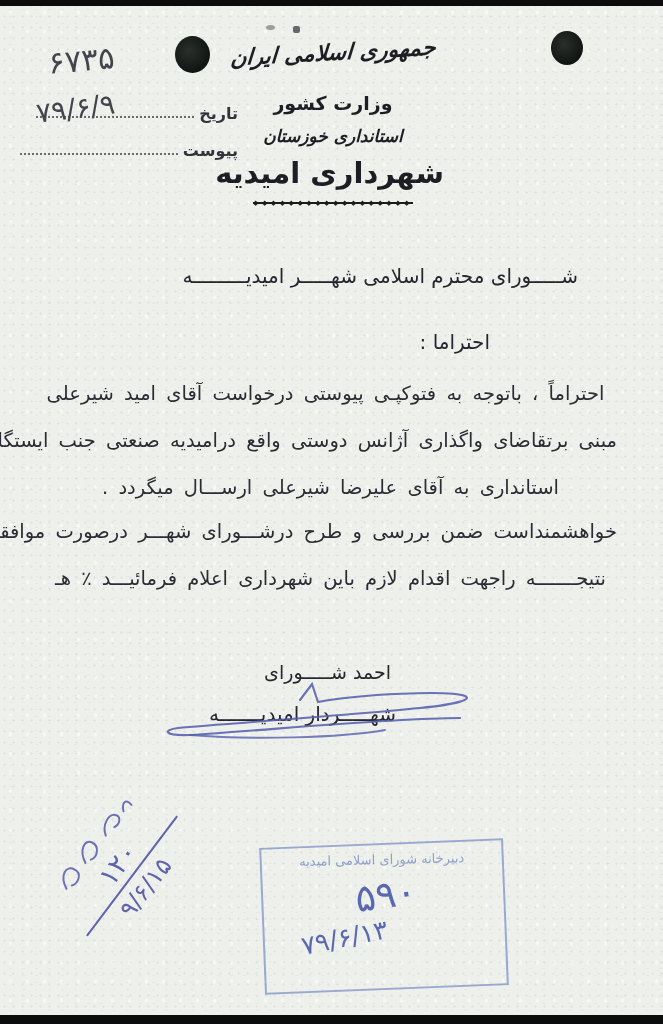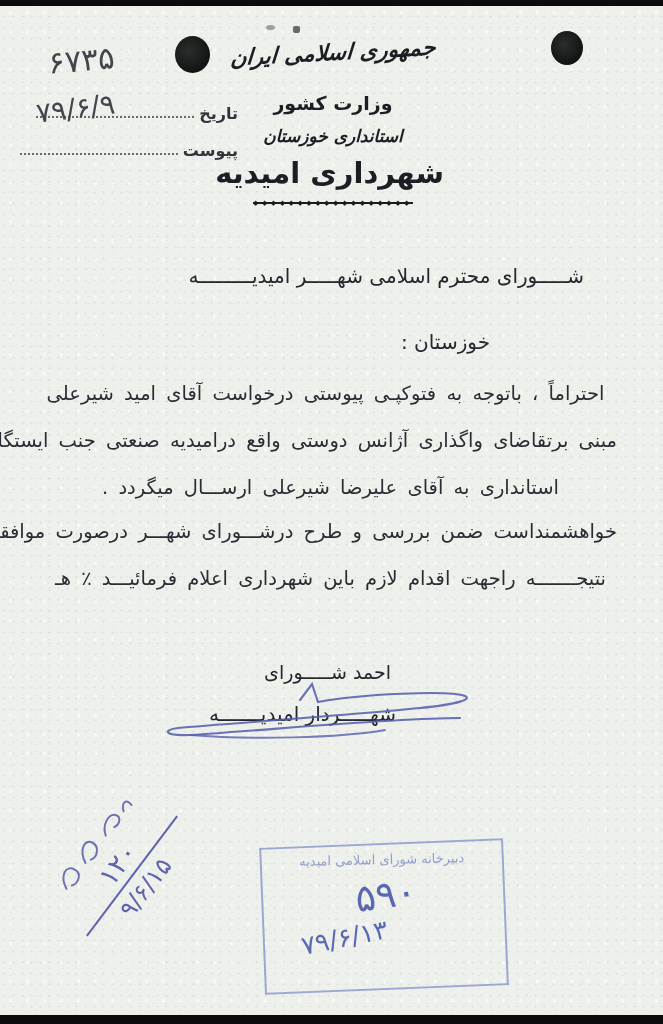--- a/index.html
+++ b/index.html
@@ -44,21 +44,21 @@
   .meta-row .lbl{font-size:16px;font-weight:bold;color:#33333b;white-space:nowrap;}
   .meta-row .dots{flex:1;border-bottom:2px dotted rgba(60,60,70,.75);margin-bottom:5px;height:0;}
   .row-number{top:56px;left:26px;width:212px;}
   .row-date{top:104px;left:36px;width:202px;}
   .row-attachment{top:141px;left:20px;width:218px;}
   .hw{position:absolute;color:#44444c;direction:ltr;white-space:nowrap;}
   .hw-number{left:48px;top:42px;font-size:31px;transform:rotate(-5deg);}
   .hw-date{left:36px;top:92px;font-size:28px;transform:rotate(-7deg);}
 
   
-  .addressee{position:absolute;right:79px;top:264px;font-size:20px;direction:rtl;white-space:nowrap;color:#26262e;}
+  .addressee{position:absolute;right:85px;top:264px;font-size:20px;direction:rtl;white-space:nowrap;color:#26262e;}
   .salutation{position:absolute;right:173px;top:330px;font-size:20px;direction:rtl;white-space:nowrap;color:#26262e;}
   .para{position:absolute;right:46px;left:44px;direction:rtl;color:#2c2c34;font-size:19.5px;line-height:47px;word-spacing:4px;text-align:center;}
   .para .bline{display:block;white-space:nowrap;}
   .para1{top:370px;}
   .para1 .bline:first-child{text-indent:10px;}
   .para2{top:508px;}
 
   
   .sig-name{position:absolute;right:272px;top:661px;font-size:19px;direction:rtl;white-space:nowrap;color:#26262e;}
   .sig-title{position:absolute;right:267px;top:702px;font-size:20px;direction:rtl;white-space:nowrap;color:#26262e;}
@@ -110,21 +110,21 @@
     <span class="dots"></span>
   </div>
   <div class="meta-row row-attachment">
     <span class="lbl">پیوست</span>
     <span class="dots"></span>
   </div>
   <div class="hw hw-number">۶۷۳۵</div>
   <div class="hw hw-date">۷۹/۶/۹</div>
 
   <div class="addressee">شـــــورای محترم اسلامی شهـــــر امیدیـــــــــه</div>
-  <div class="salutation">خوزستان :</div>
+  <div class="salutation">احتراما :</div>
 
   <div class="para para1">
     <span class="bline">احتراماً ، باتوجه به فتوکپـی پیوستی درخواست آقای امید شیرعلی</span>
     <span class="bline">مبنی برتقاضای واگذاری آژانس دوستی واقع درامیدیه صنعتی جنب ایستگاه</span>
     <span class="bline">استانداری به آقای علیرضا شیرعلی ارســـال میگردد .</span>
   </div>
 
   <div class="para para2">
     <span class="bline">خواهشمنداست ضمن بررسی و طرح درشـــورای شهـــر درصورت موافقـــت</span>
     <span class="bline">نتیجـــــــه راجهت اقدام لازم باین شهرداری اعلام فرمائیـــد ٪ هـ</span>

